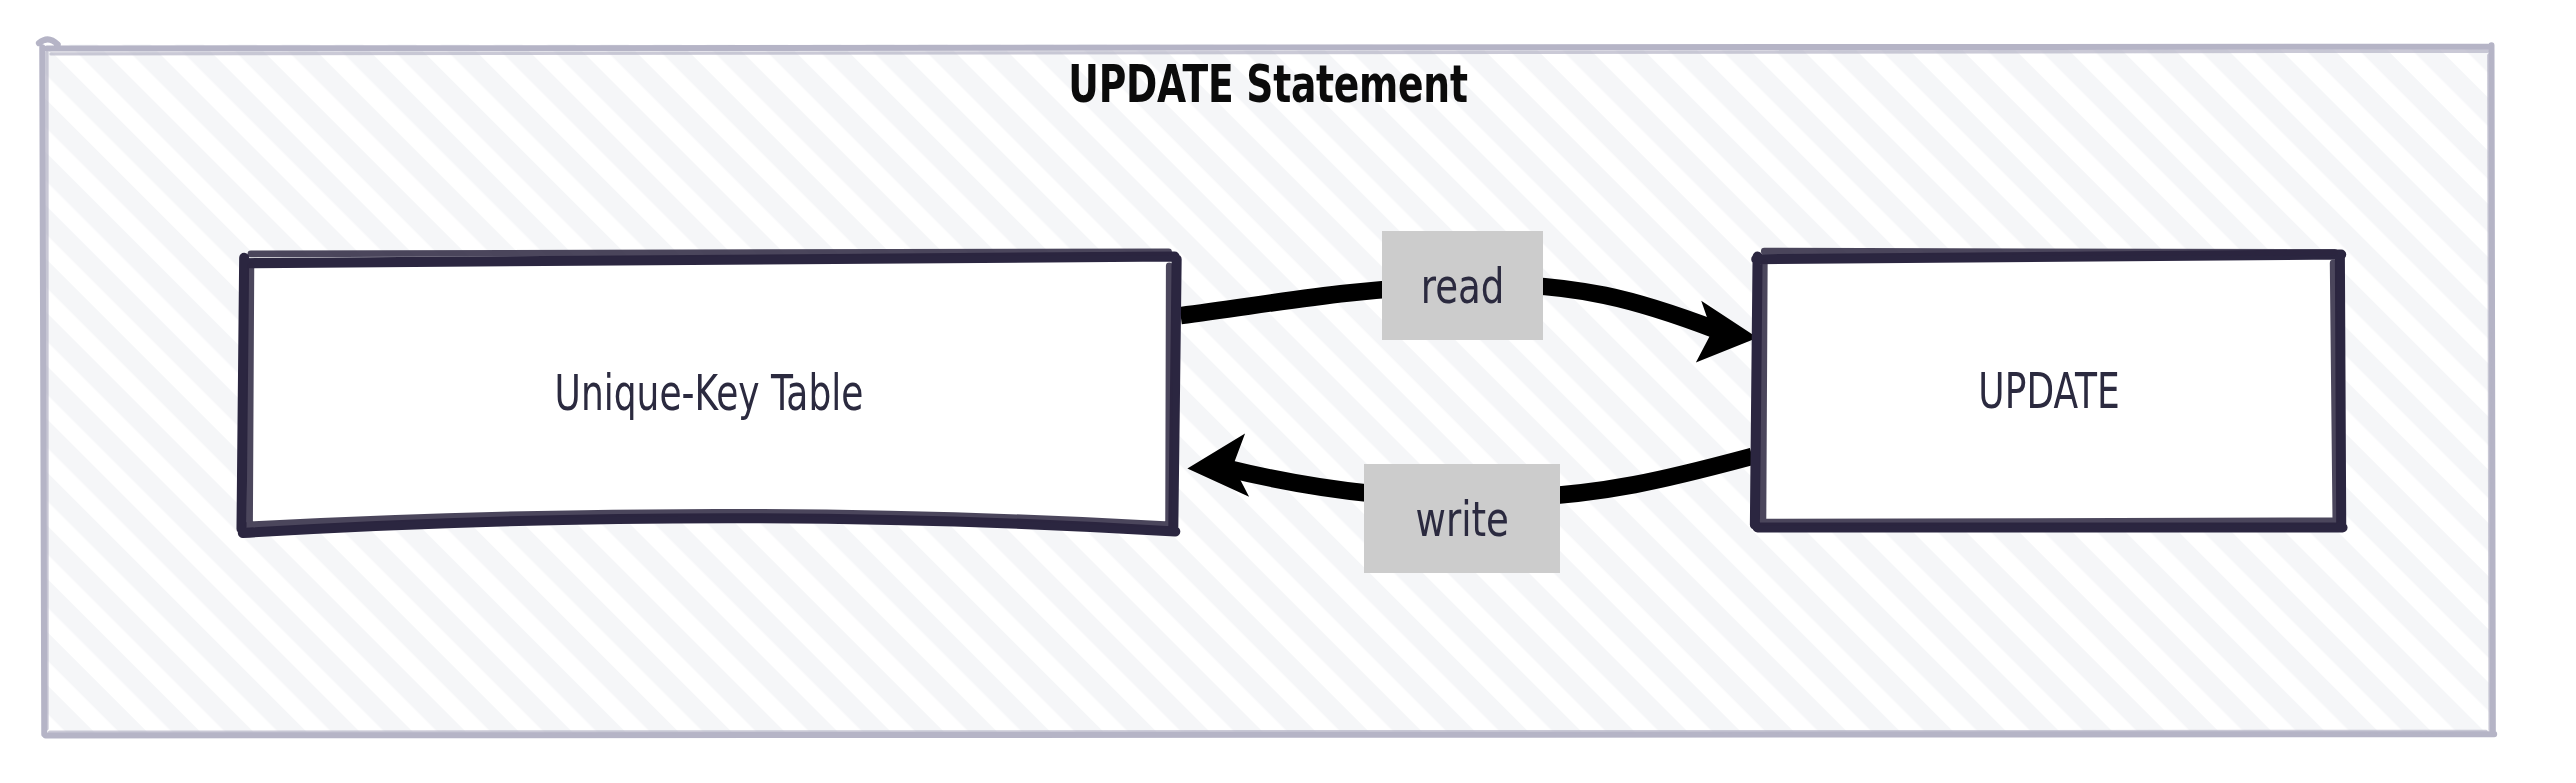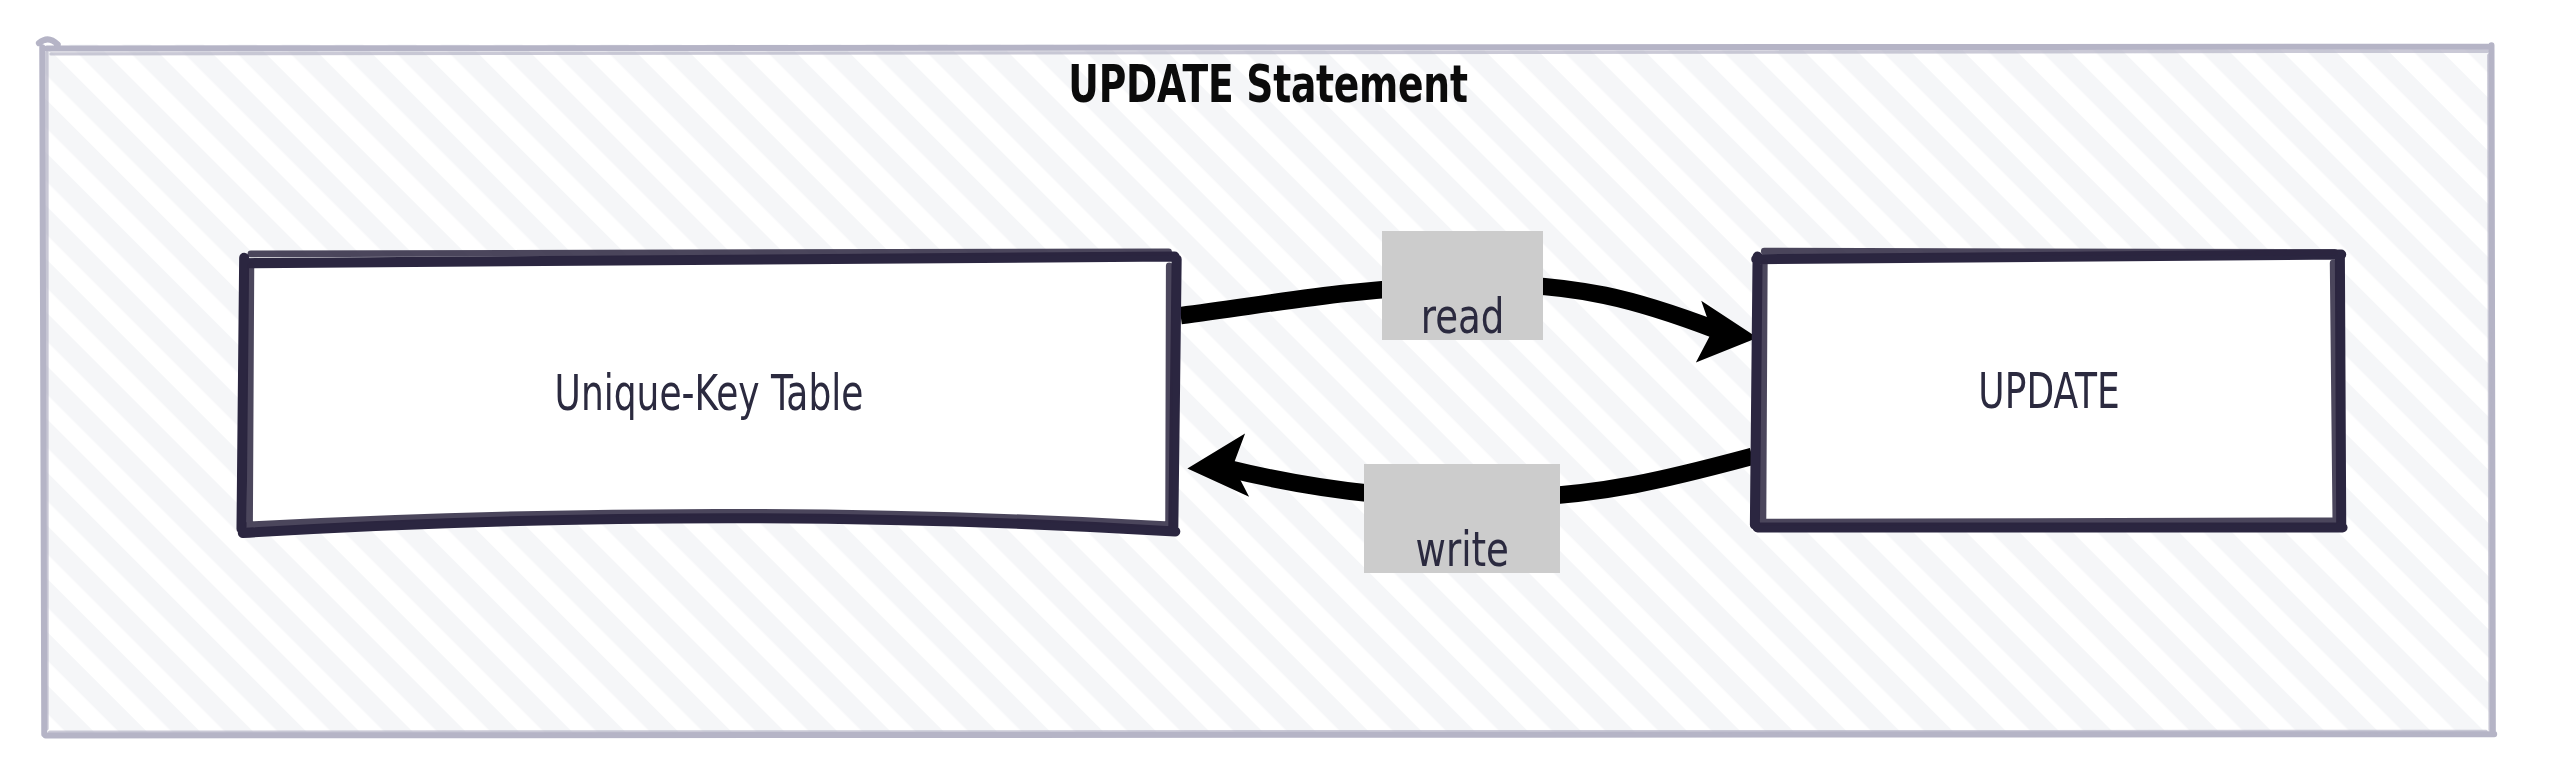--- a/index.html
+++ b/index.html
@@ -69,21 +69,21 @@
     font-size: 50px;
     font-stretch: condensed;
     color: #2b2a3f;
     transform: scaleX(0.80);
     transform-origin: center top;
   }
   .edge-label-box {
     position: absolute;
     background: #cccccc;
     display: flex;
-    align-items: flex-end;
+    align-items: center;
     justify-content: center;
   }
   .edge-label-text {
     font-family: "DejaVu Sans Condensed", "Liberation Sans Narrow", "Liberation Sans", sans-serif;
     font-size: 48px;
     font-stretch: condensed;
     color: #2b2a3f;
     line-height: 1;
     white-space: nowrap;
     transform: scaleX(0.86);

